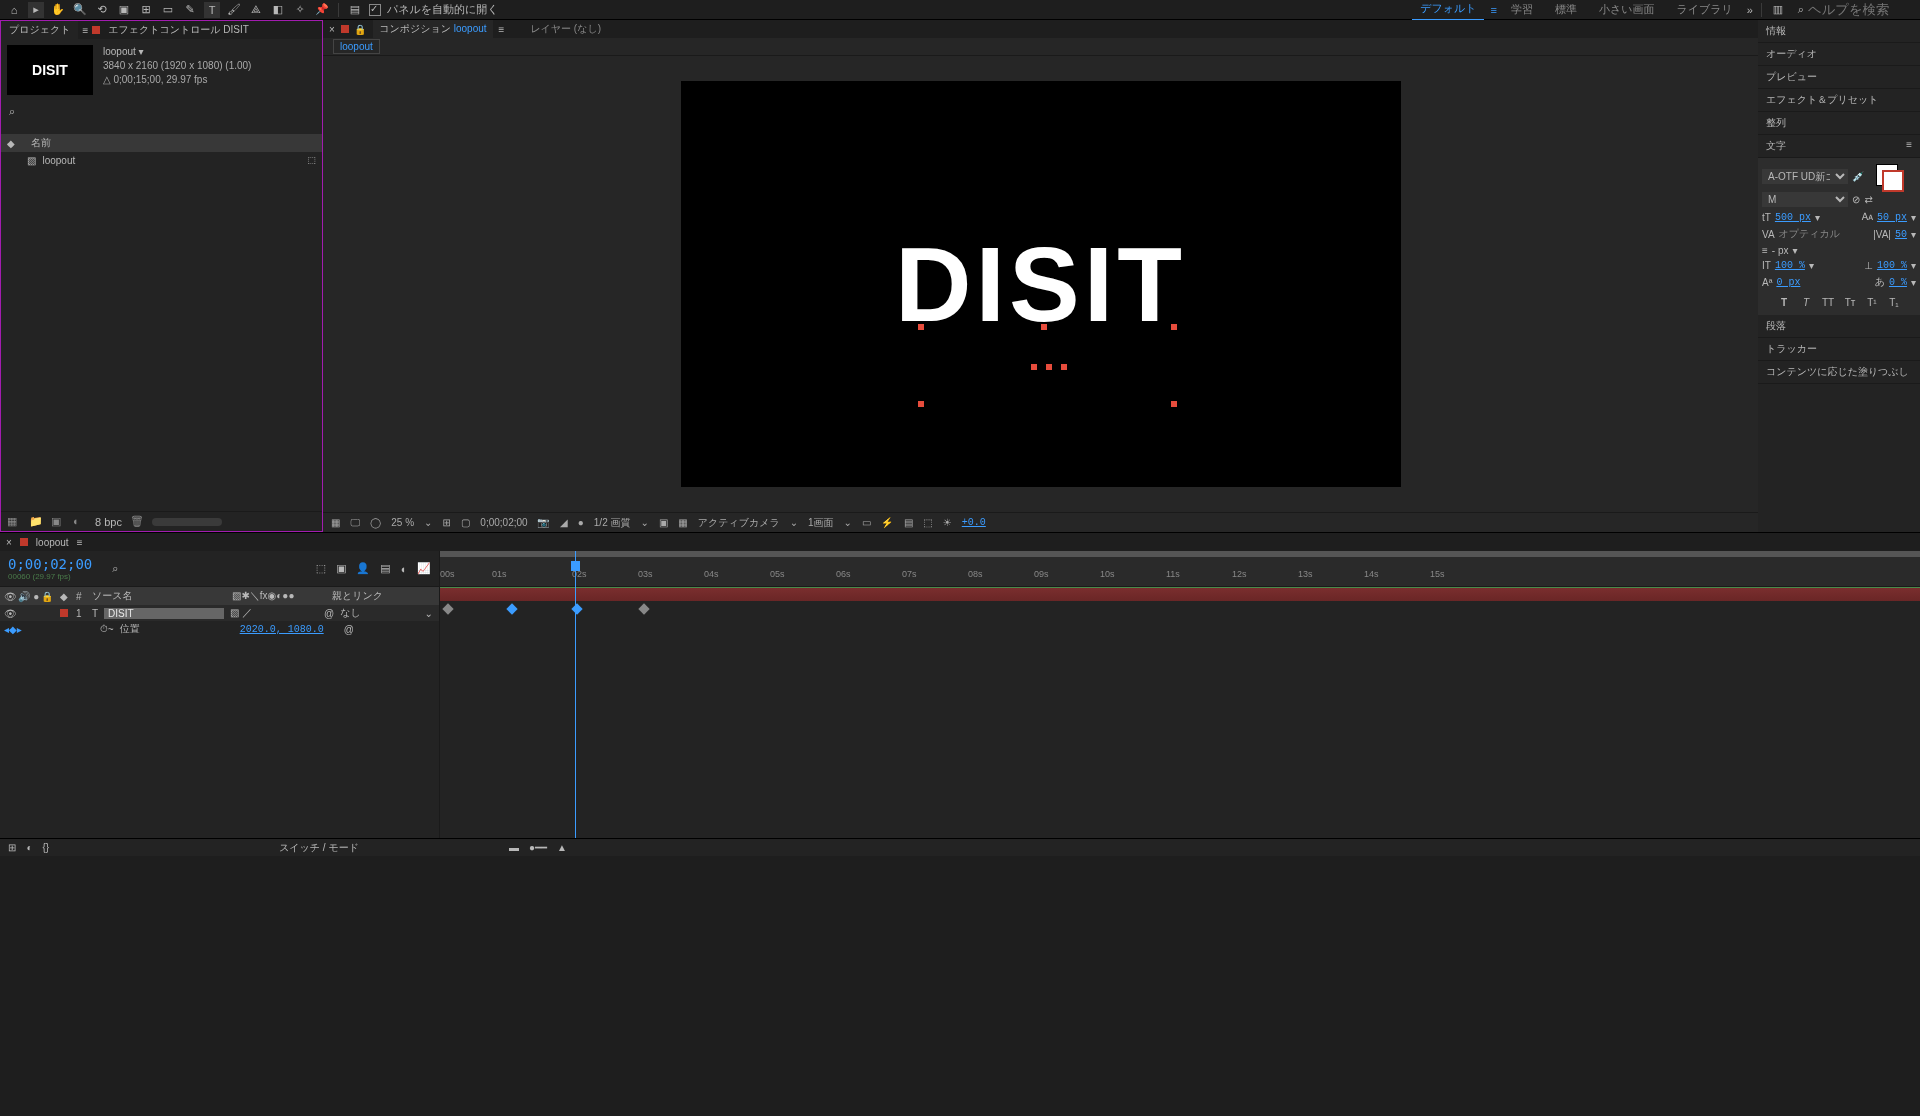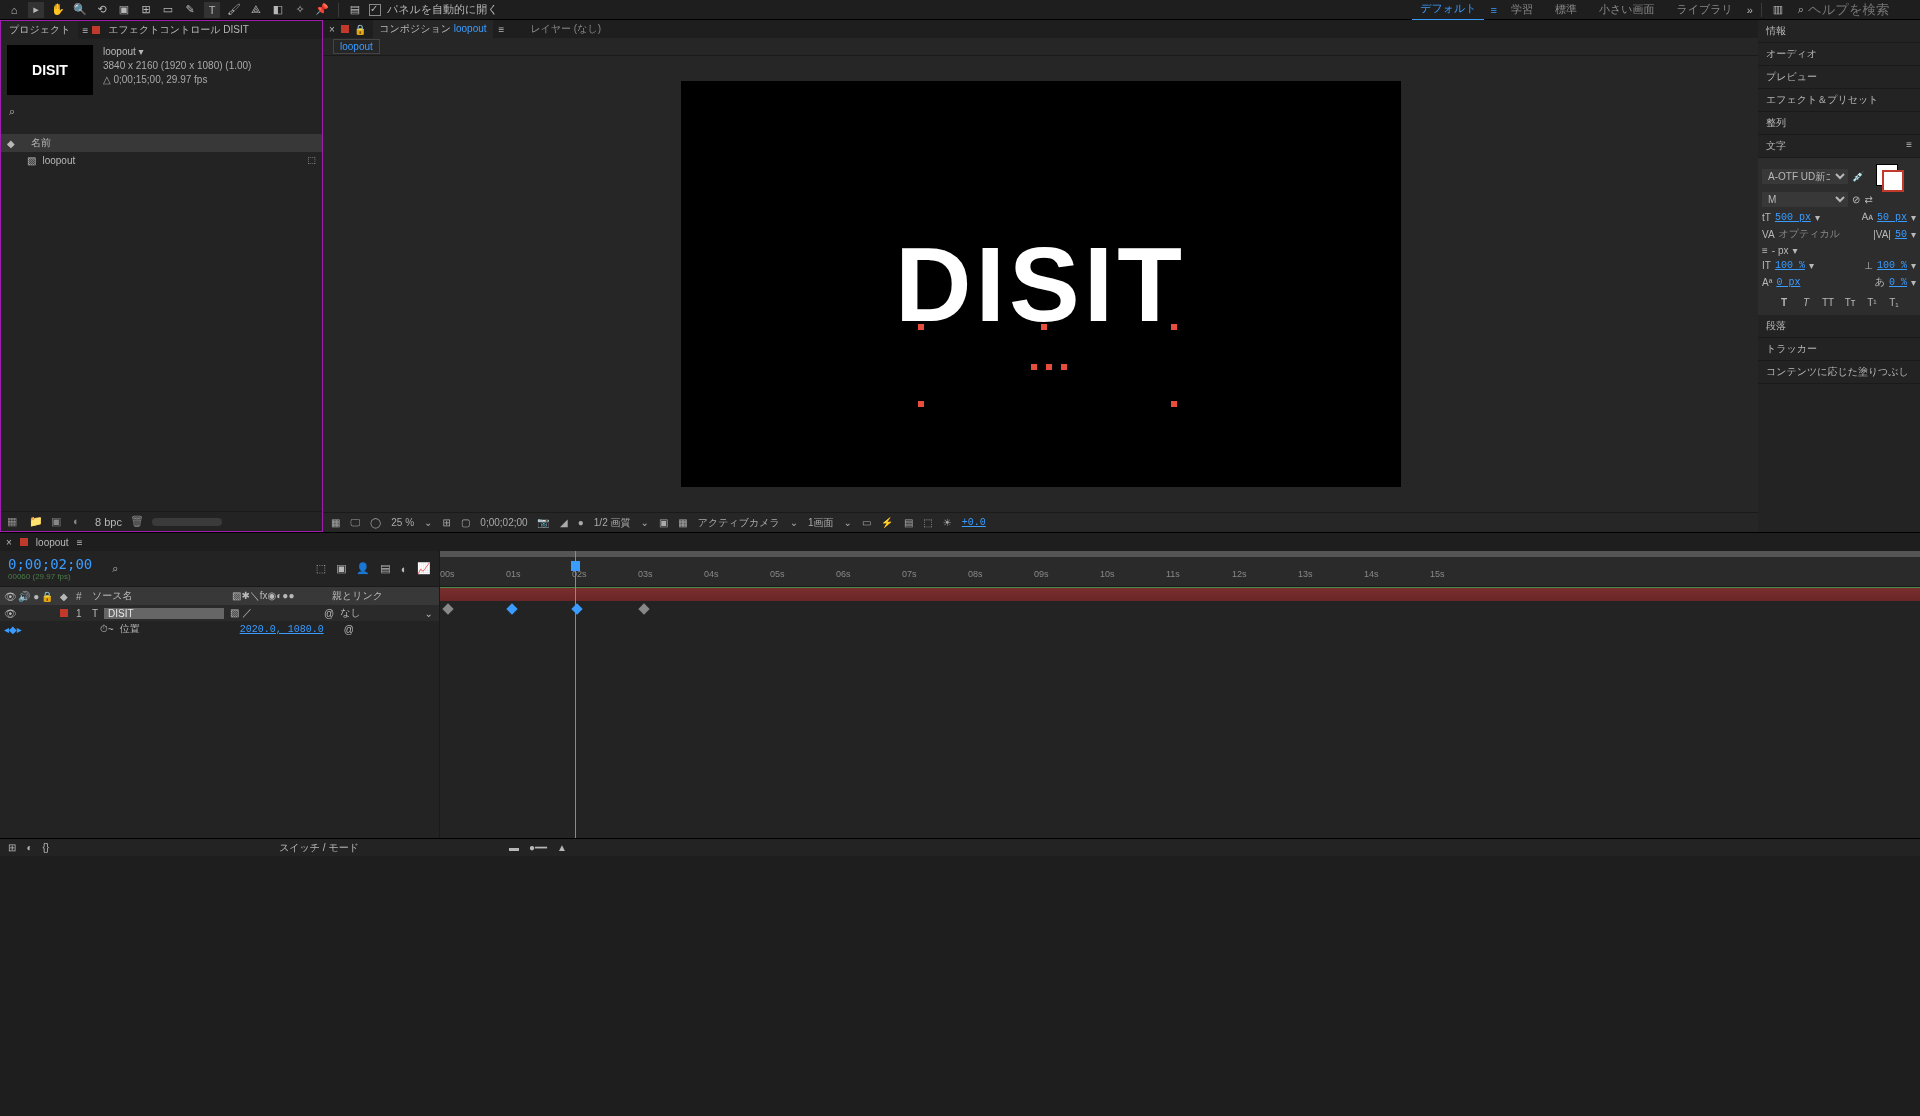--- a/index.html
+++ b/index.html
@@ -348,21 +348,21 @@
         <span>~</span>
         <span style="margin-left:6px">位置</span>
         <span class="link-val" style="margin-left:100px">2020.0, 1080.0</span>
         <span style="margin-left:20px">@</span>
       </div>
     </div>
     <div class="tl-right">
       <div class="ruler">
         <div class="work-area"></div>
       <span class="ruler-tick" style="left: 0px;">00s</span>
-          <span class="ruler-tick" style="left: 66px; text-align: right;">01s</span>
+          <span class="ruler-tick" style="left: 52px; text-align: right;">01s</span>
           <span class="ruler-tick" style="left: 132px;">02s</span>
           <span class="ruler-tick" style="left: 198px;">03s</span>
           <span class="ruler-tick" style="left: 264px;">04s</span>
           <span class="ruler-tick" style="left: 330px;">05s</span>
           <span class="ruler-tick" style="left: 396px;">06s</span>
           <span class="ruler-tick" style="left: 462px;">07s</span>
           <span class="ruler-tick" style="left: 528px;">08s</span>
           <span class="ruler-tick" style="left: 594px;">09s</span>
           <span class="ruler-tick" style="left: 660px;">10s</span>
           <span class="ruler-tick" style="left: 726px;">11s</span>

